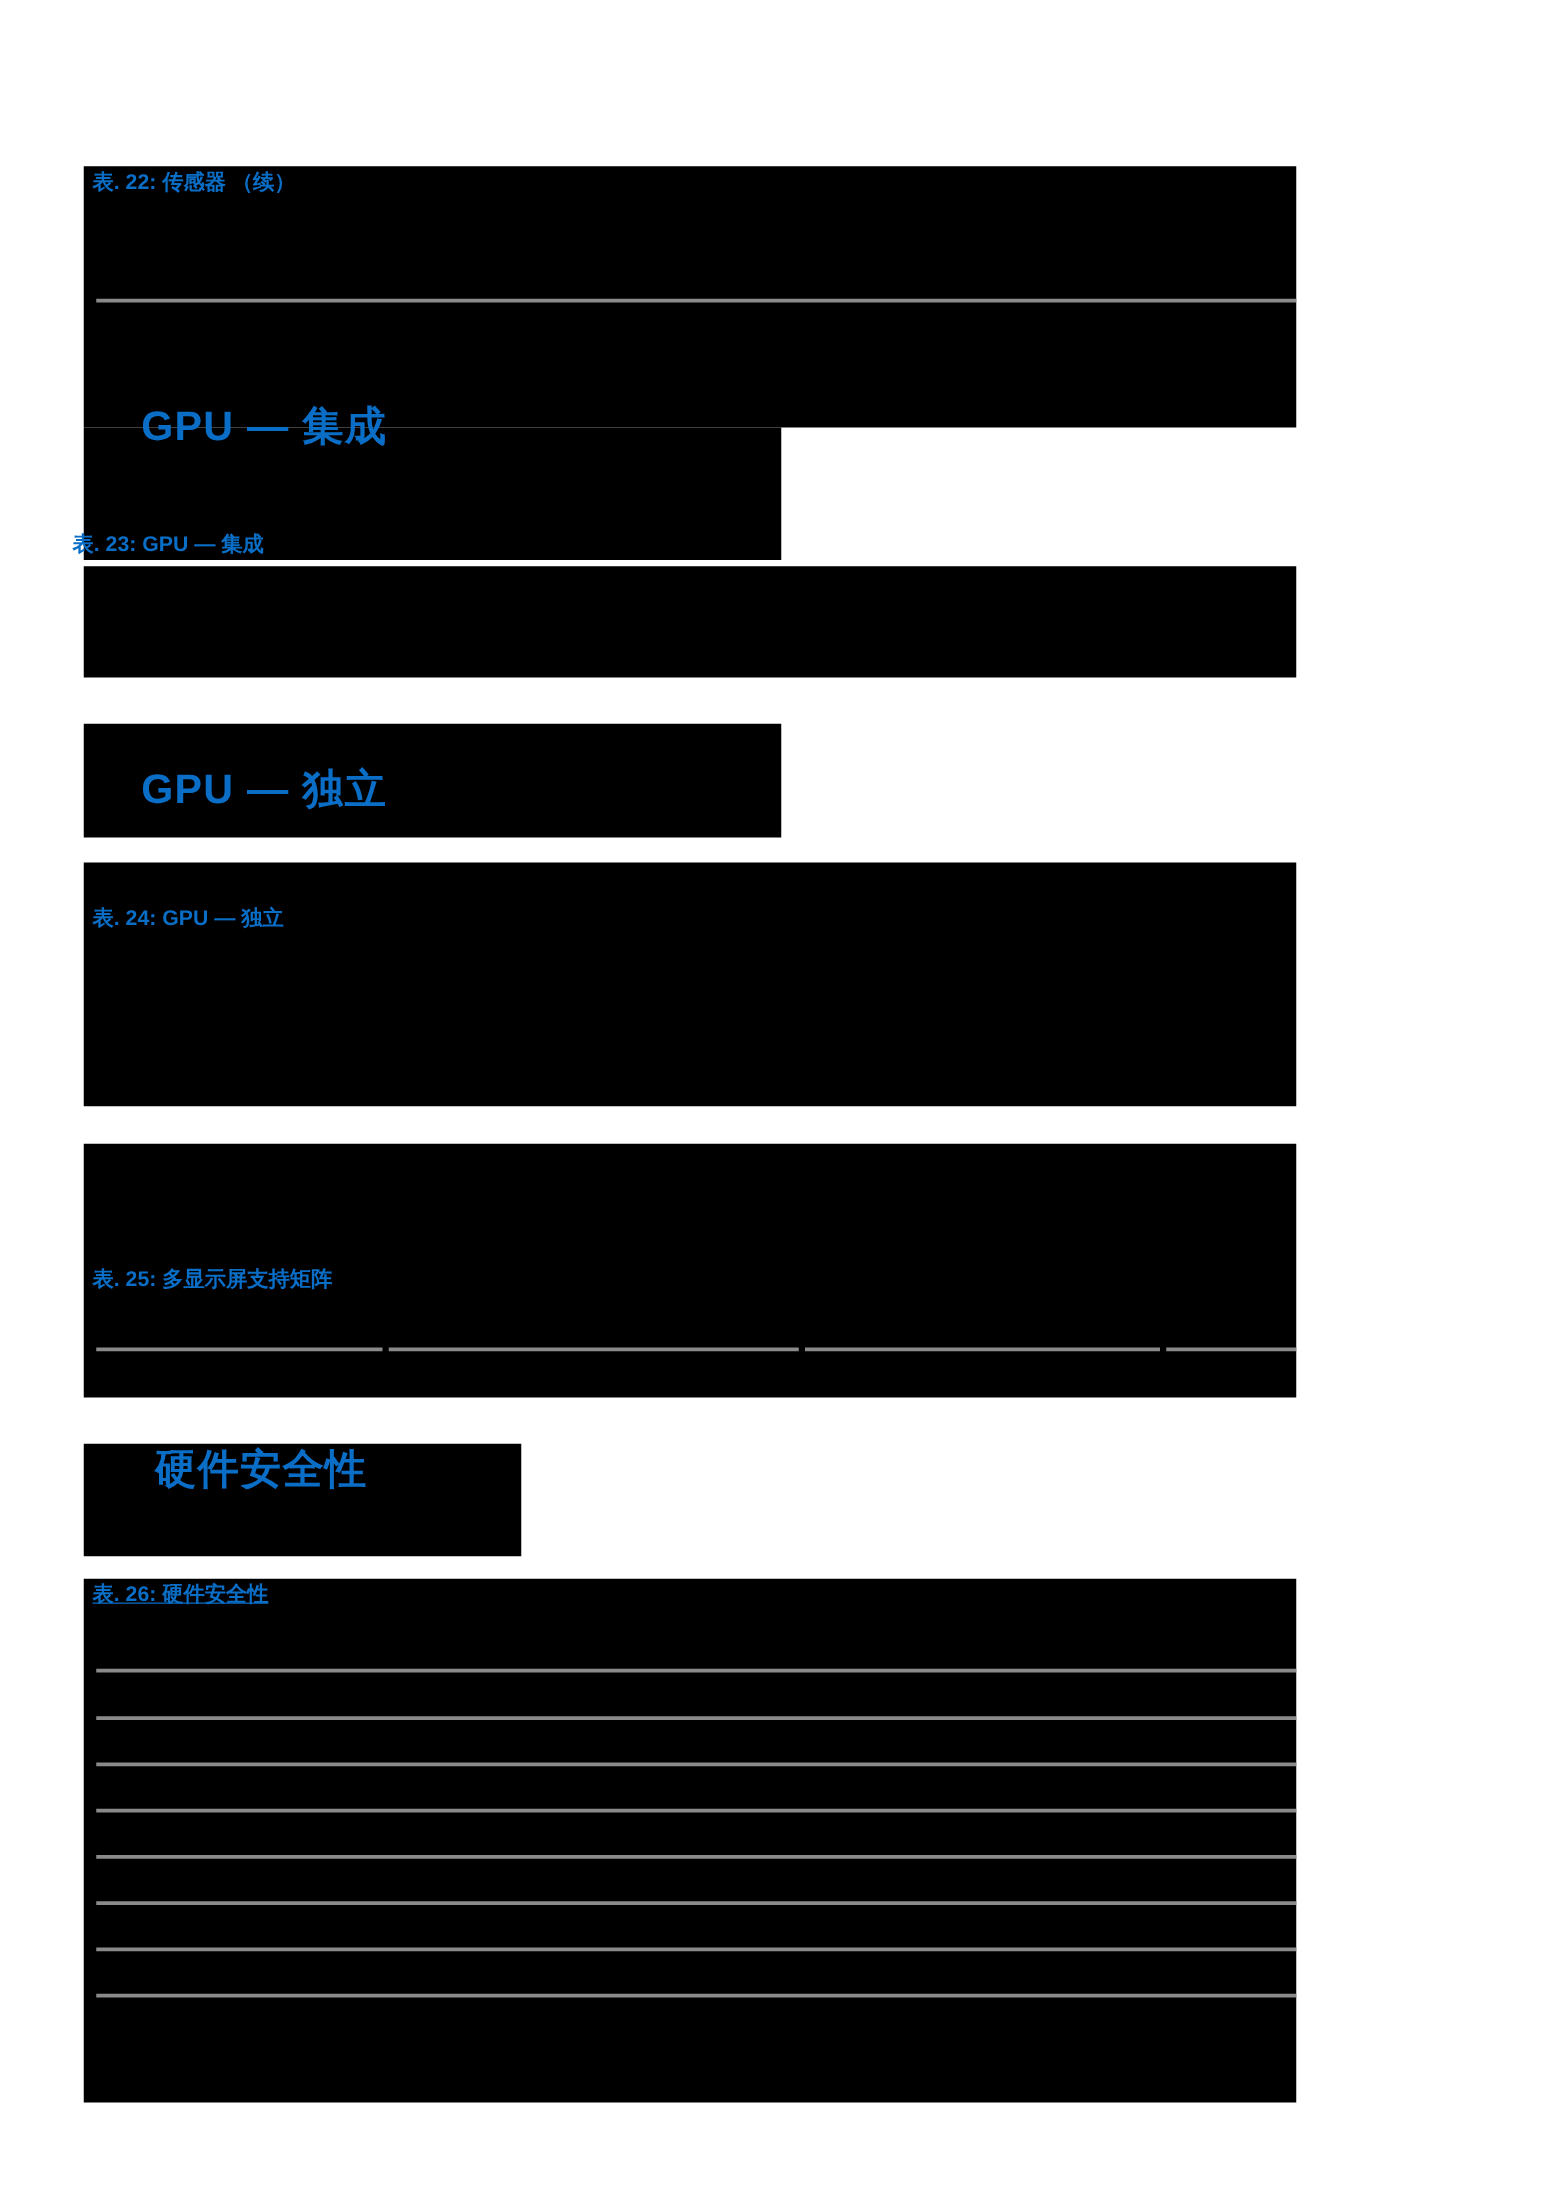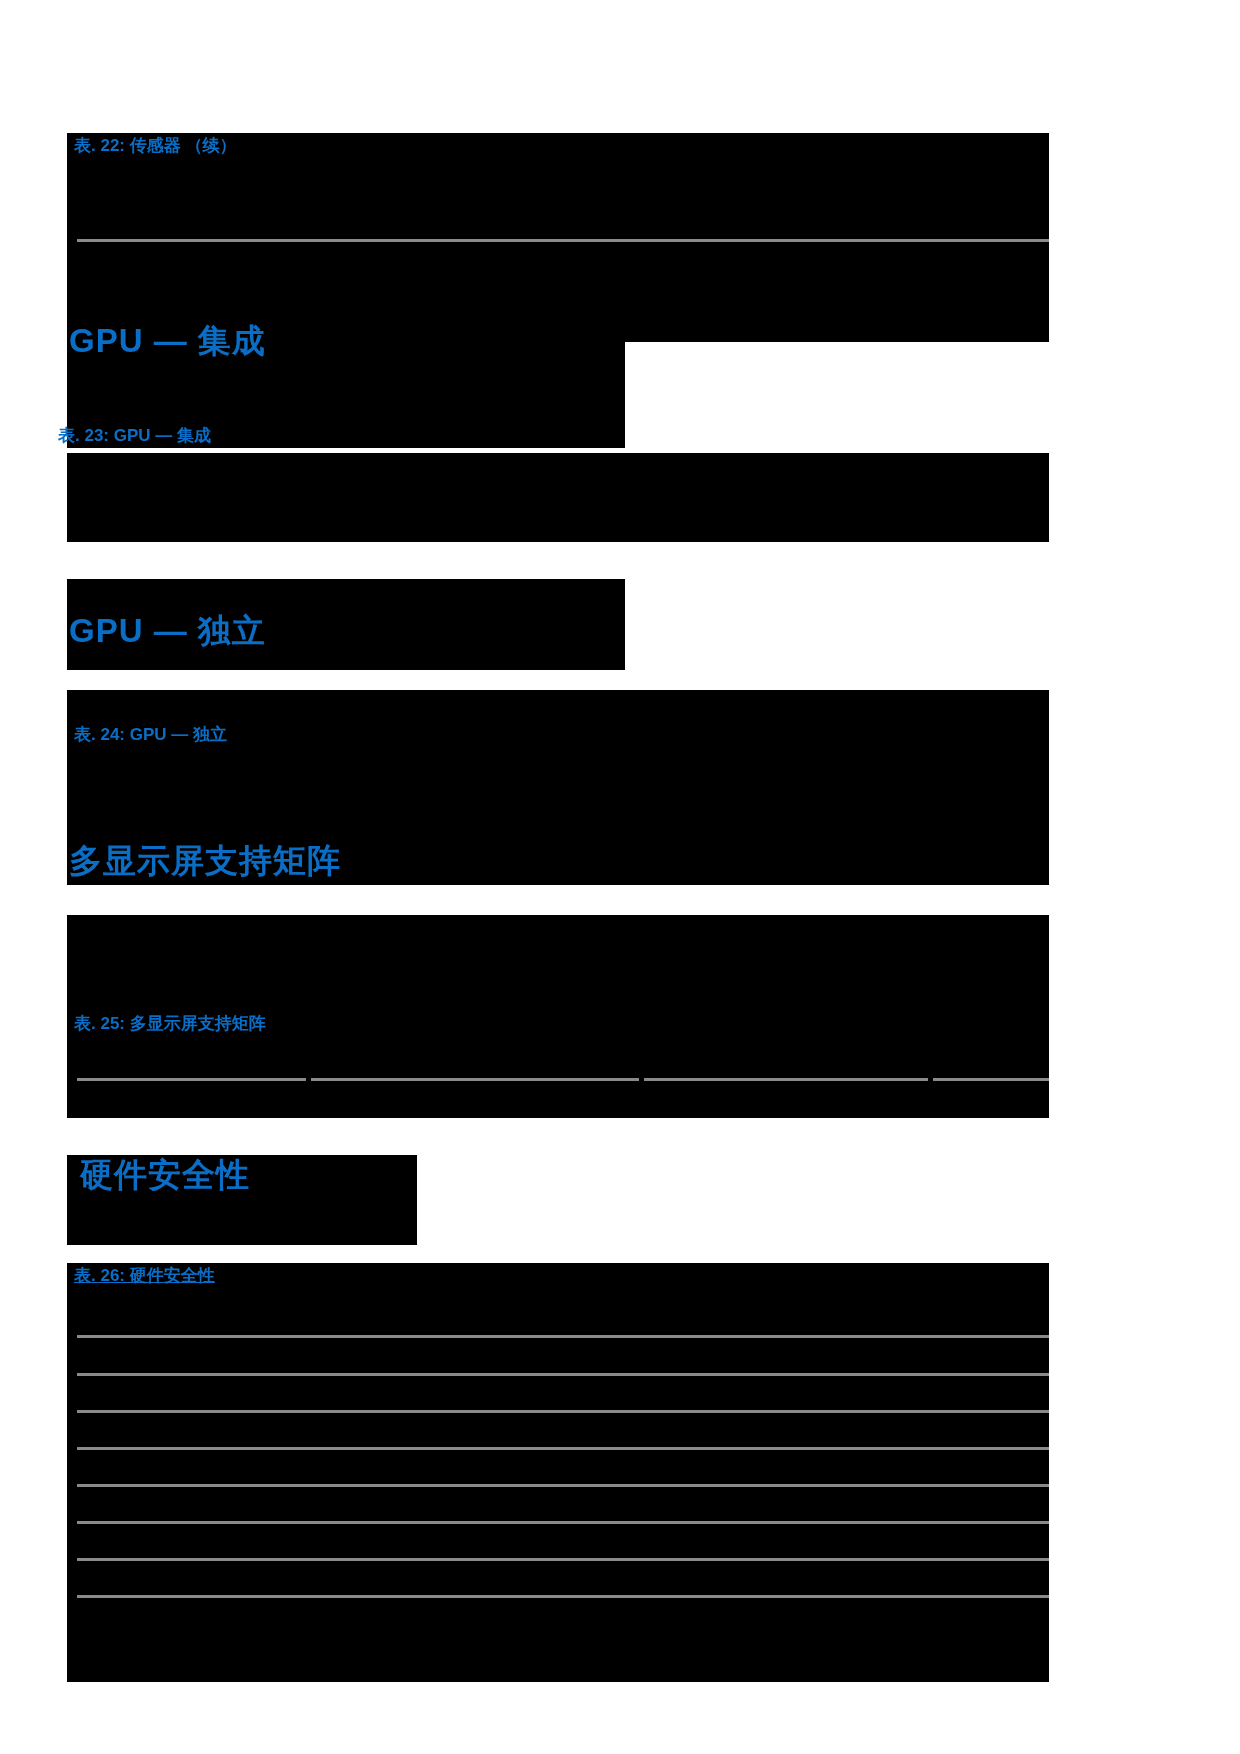--- a/index.html
+++ b/index.html
@@ -3,21 +3,20 @@
 <meta charset="utf-8">
 <style>
   html, body { margin: 0; padding: 0; background: #ffffff; }
   .page {
     position: relative;
     width: 1037px;
     height: 1754px;
     background: #ffffff;
     font-family: "Liberation Sans", sans-serif;
     overflow: hidden;
-    padding-left: 12px;
   }
   .redact {
     position: absolute;
     background: #000000;
   }
   .caption {
     position: absolute;
     color: #0A6EC7;
     font-size: 17px;
     font-weight: 700;
@@ -27,20 +26,21 @@
   }
   .heading {
     position: absolute;
     color: #0A6EC7;
     font-size: 33px;
     font-weight: 700;
     line-height: 38px;
     white-space: nowrap;
     letter-spacing: 1px;
     z-index: 3;
+    margin-left: 44px;
   }
   .divider {
     position: absolute;
     height: 3px;
     background: #8A8A8A;
     z-index: 2;
   }
   .footer {
     position: absolute;
     left: 67px;
@@ -72,21 +72,20 @@
   <div class="heading" style="left:69px; top:322px;">GPU — 集成</div>
   <div class="caption" style="left:58px; top:426px;">表. 23: GPU — 集成</div>
 
   <div class="redact" style="left:67px; top:453px; width:1099px; height:89px;"></div>
 
   <div class="redact" style="left:67px; top:579px; width:558px; height:91px;"></div>
   <div class="heading" style="left:69px; top:612px;">GPU — 独立</div>
 
   <div class="redact" style="left:67px; top:690px; width:1099px; height:195px;"></div>
   <div class="caption" style="left:74px; top:692px;margin-top:33px;">表. 24: GPU — 独立</div>
-  <div class="heading" style="left:69px; top:842px;">多显示屏支持矩阵</div>
 
   <div class="redact" style="left:67px; top:915px; width:1099px; height:203px;"></div>
   <div class="caption" style="left:74px; top:1014px;">表. 25: 多显示屏支持矩阵</div>
   <div class="divider" style="left:77px;  top:1078px; width:229px;"></div>
   <div class="divider" style="left:311px; top:1078px; width:328px;"></div>
   <div class="divider" style="left:644px; top:1078px; width:284px;"></div>
   <div class="divider" style="left:933px; top:1078px; width:224px;"></div>
 
   <div class="redact" style="left:67px; top:1155px; width:350px; height:90px;"></div>
   <div class="heading" style="left:80px; top:1156px;">硬件安全性</div>

